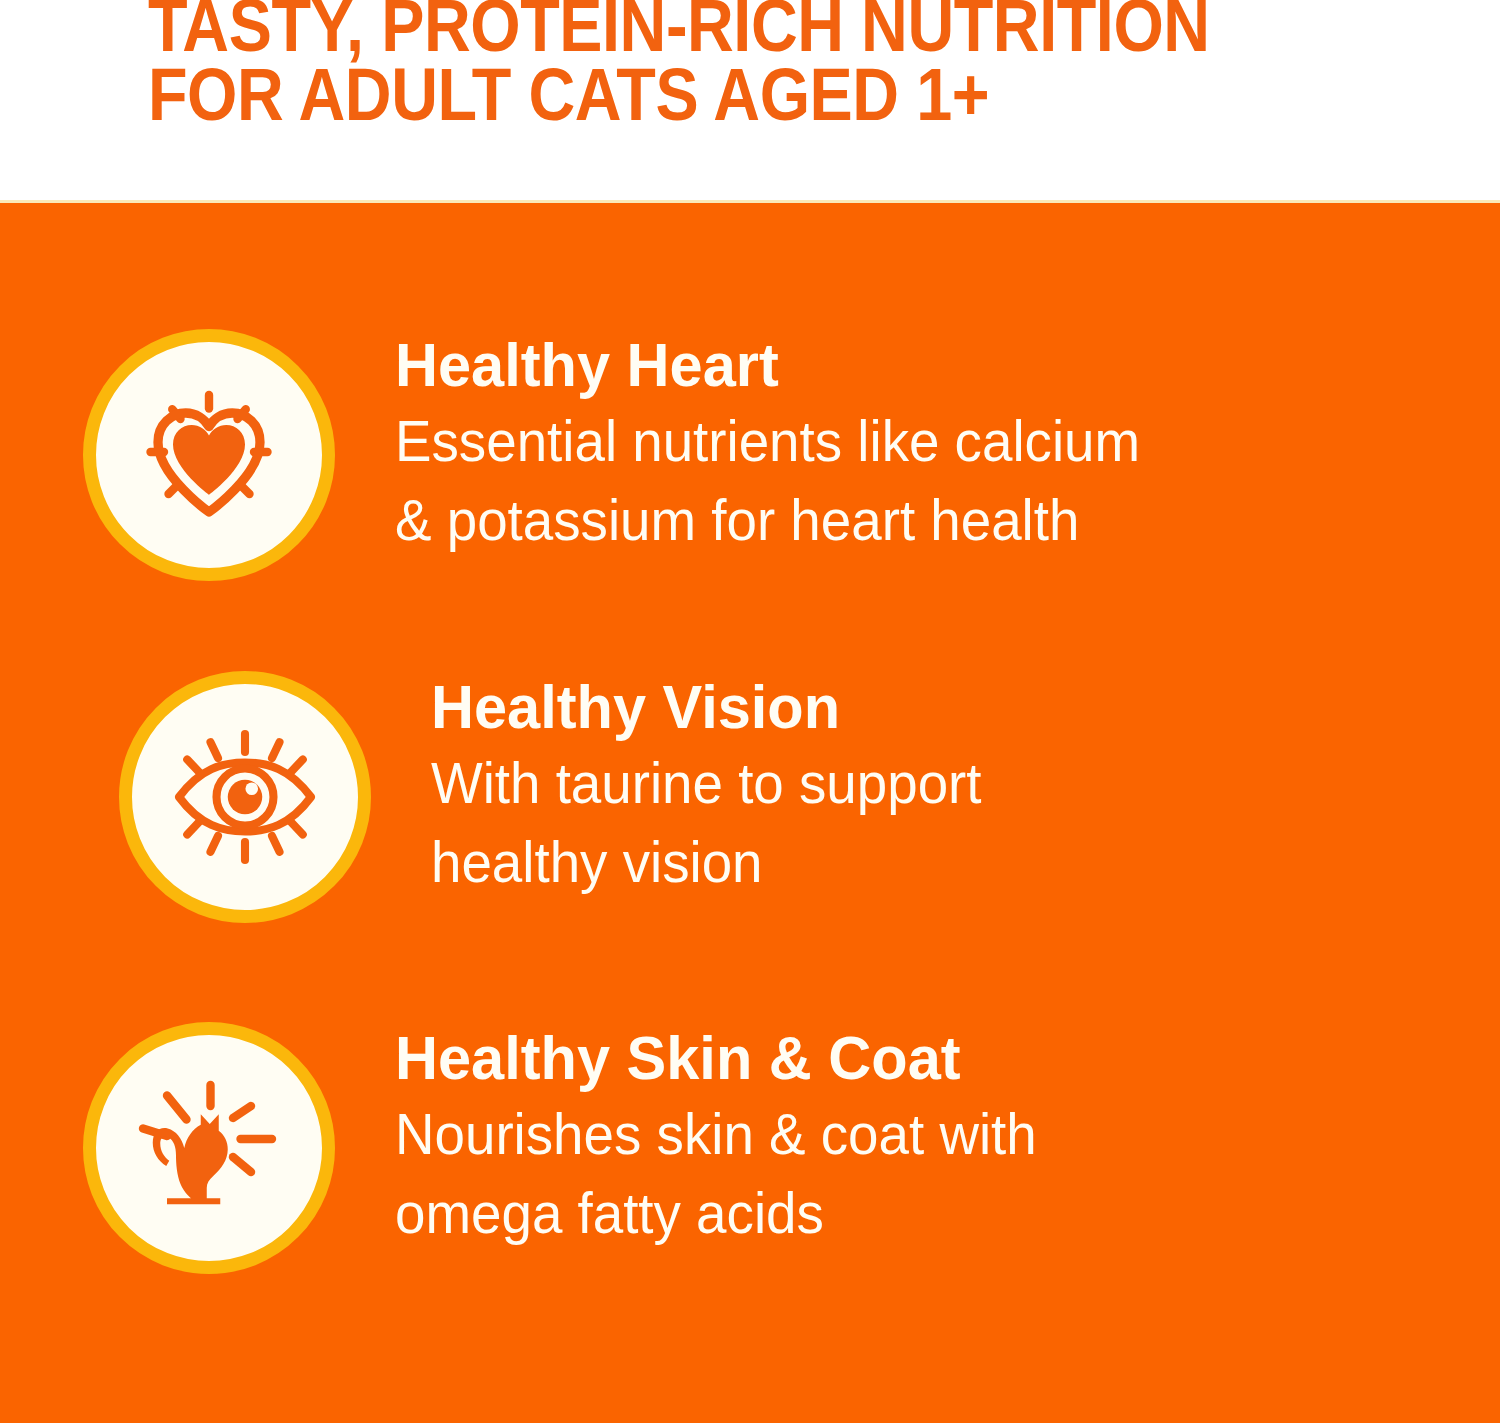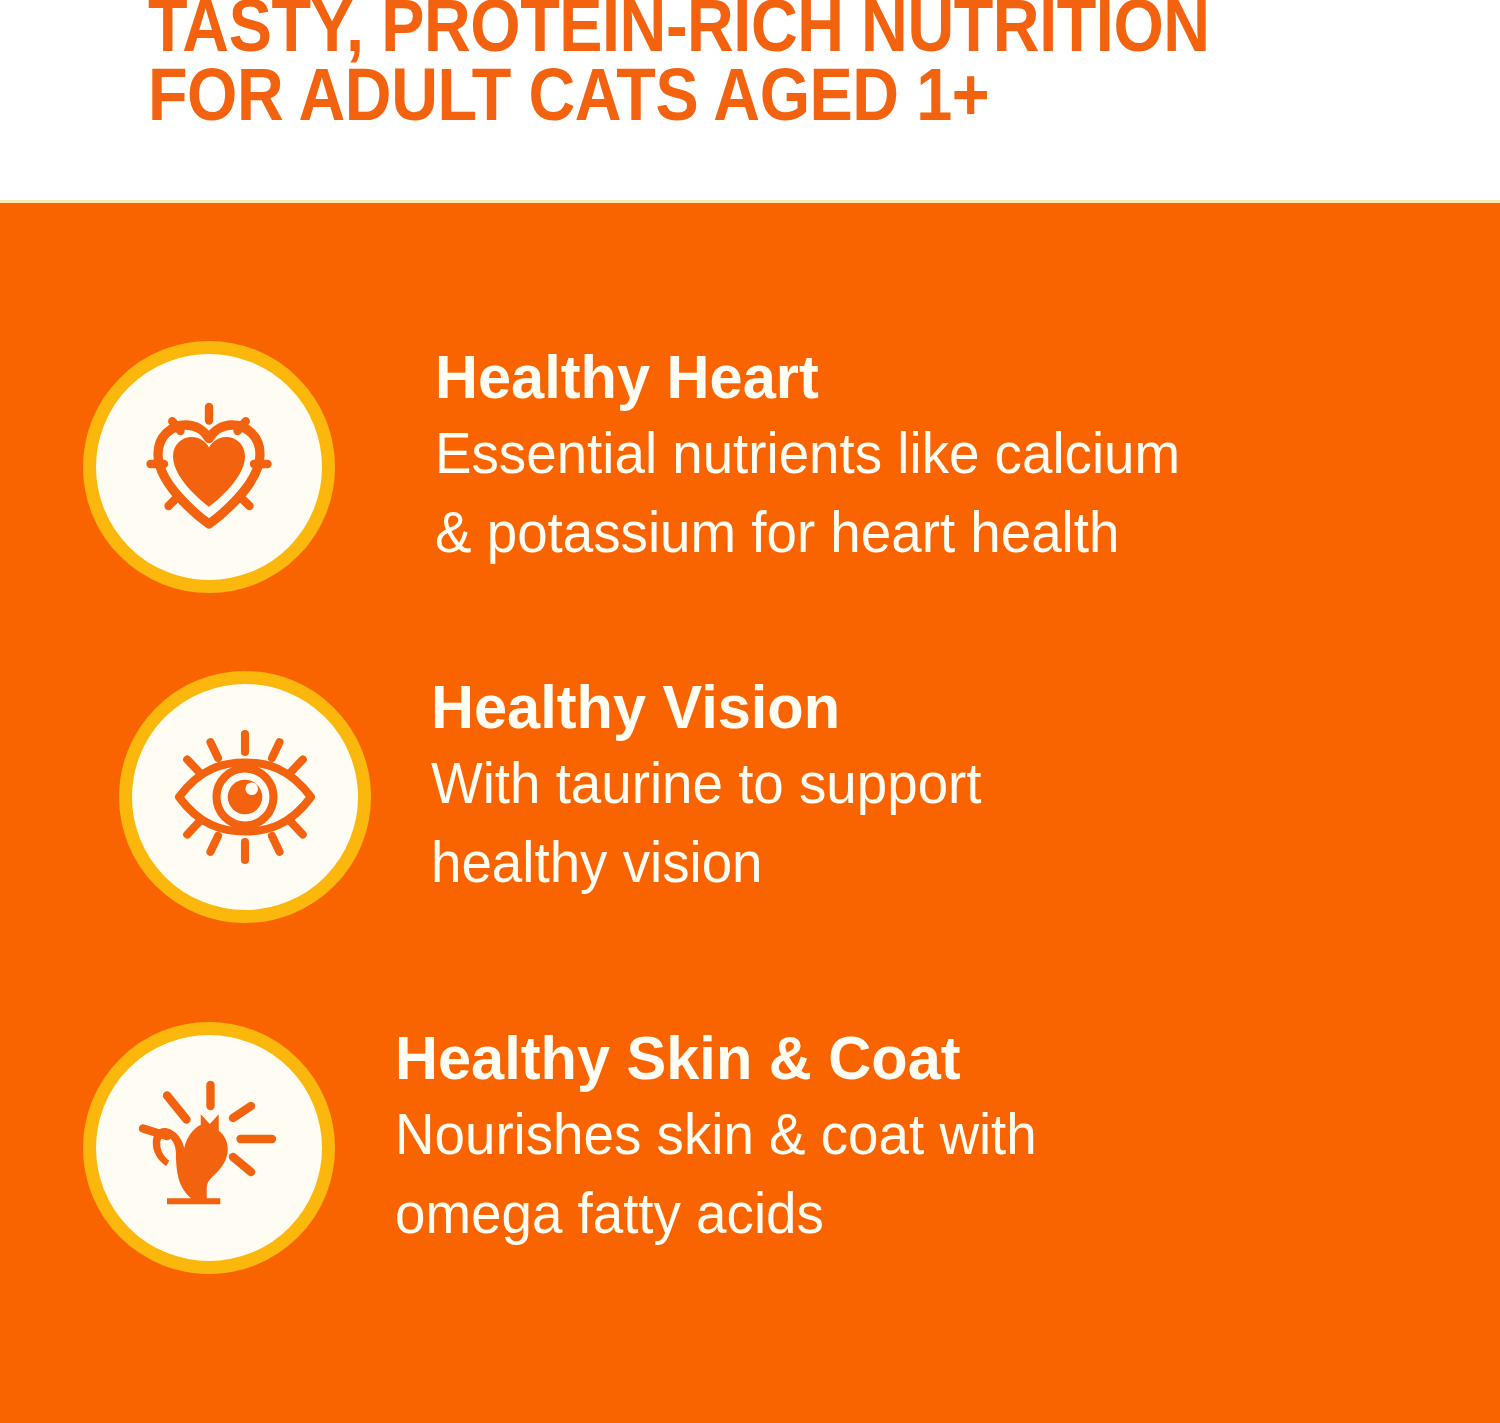--- a/index.html
+++ b/index.html
@@ -67,21 +67,21 @@
   }
 
   
   .benefit {
     position: absolute;
     left: 0;
     width: 1500px;
     display: flex;
     align-items: flex-start;
   }
-  .benefit-1 { top: 136px; gap: 40px; }
+  .benefit-1 { top: 124px; }
   .benefit-2 { top: 466px; margin-left: 36px; }
   .benefit-3 { top: 817px; }
 
   .icon-slot {
     position: relative;
     width: 395px;
     min-width: 395px;
     height: 256px;
     display: flex;
     align-items: center;

